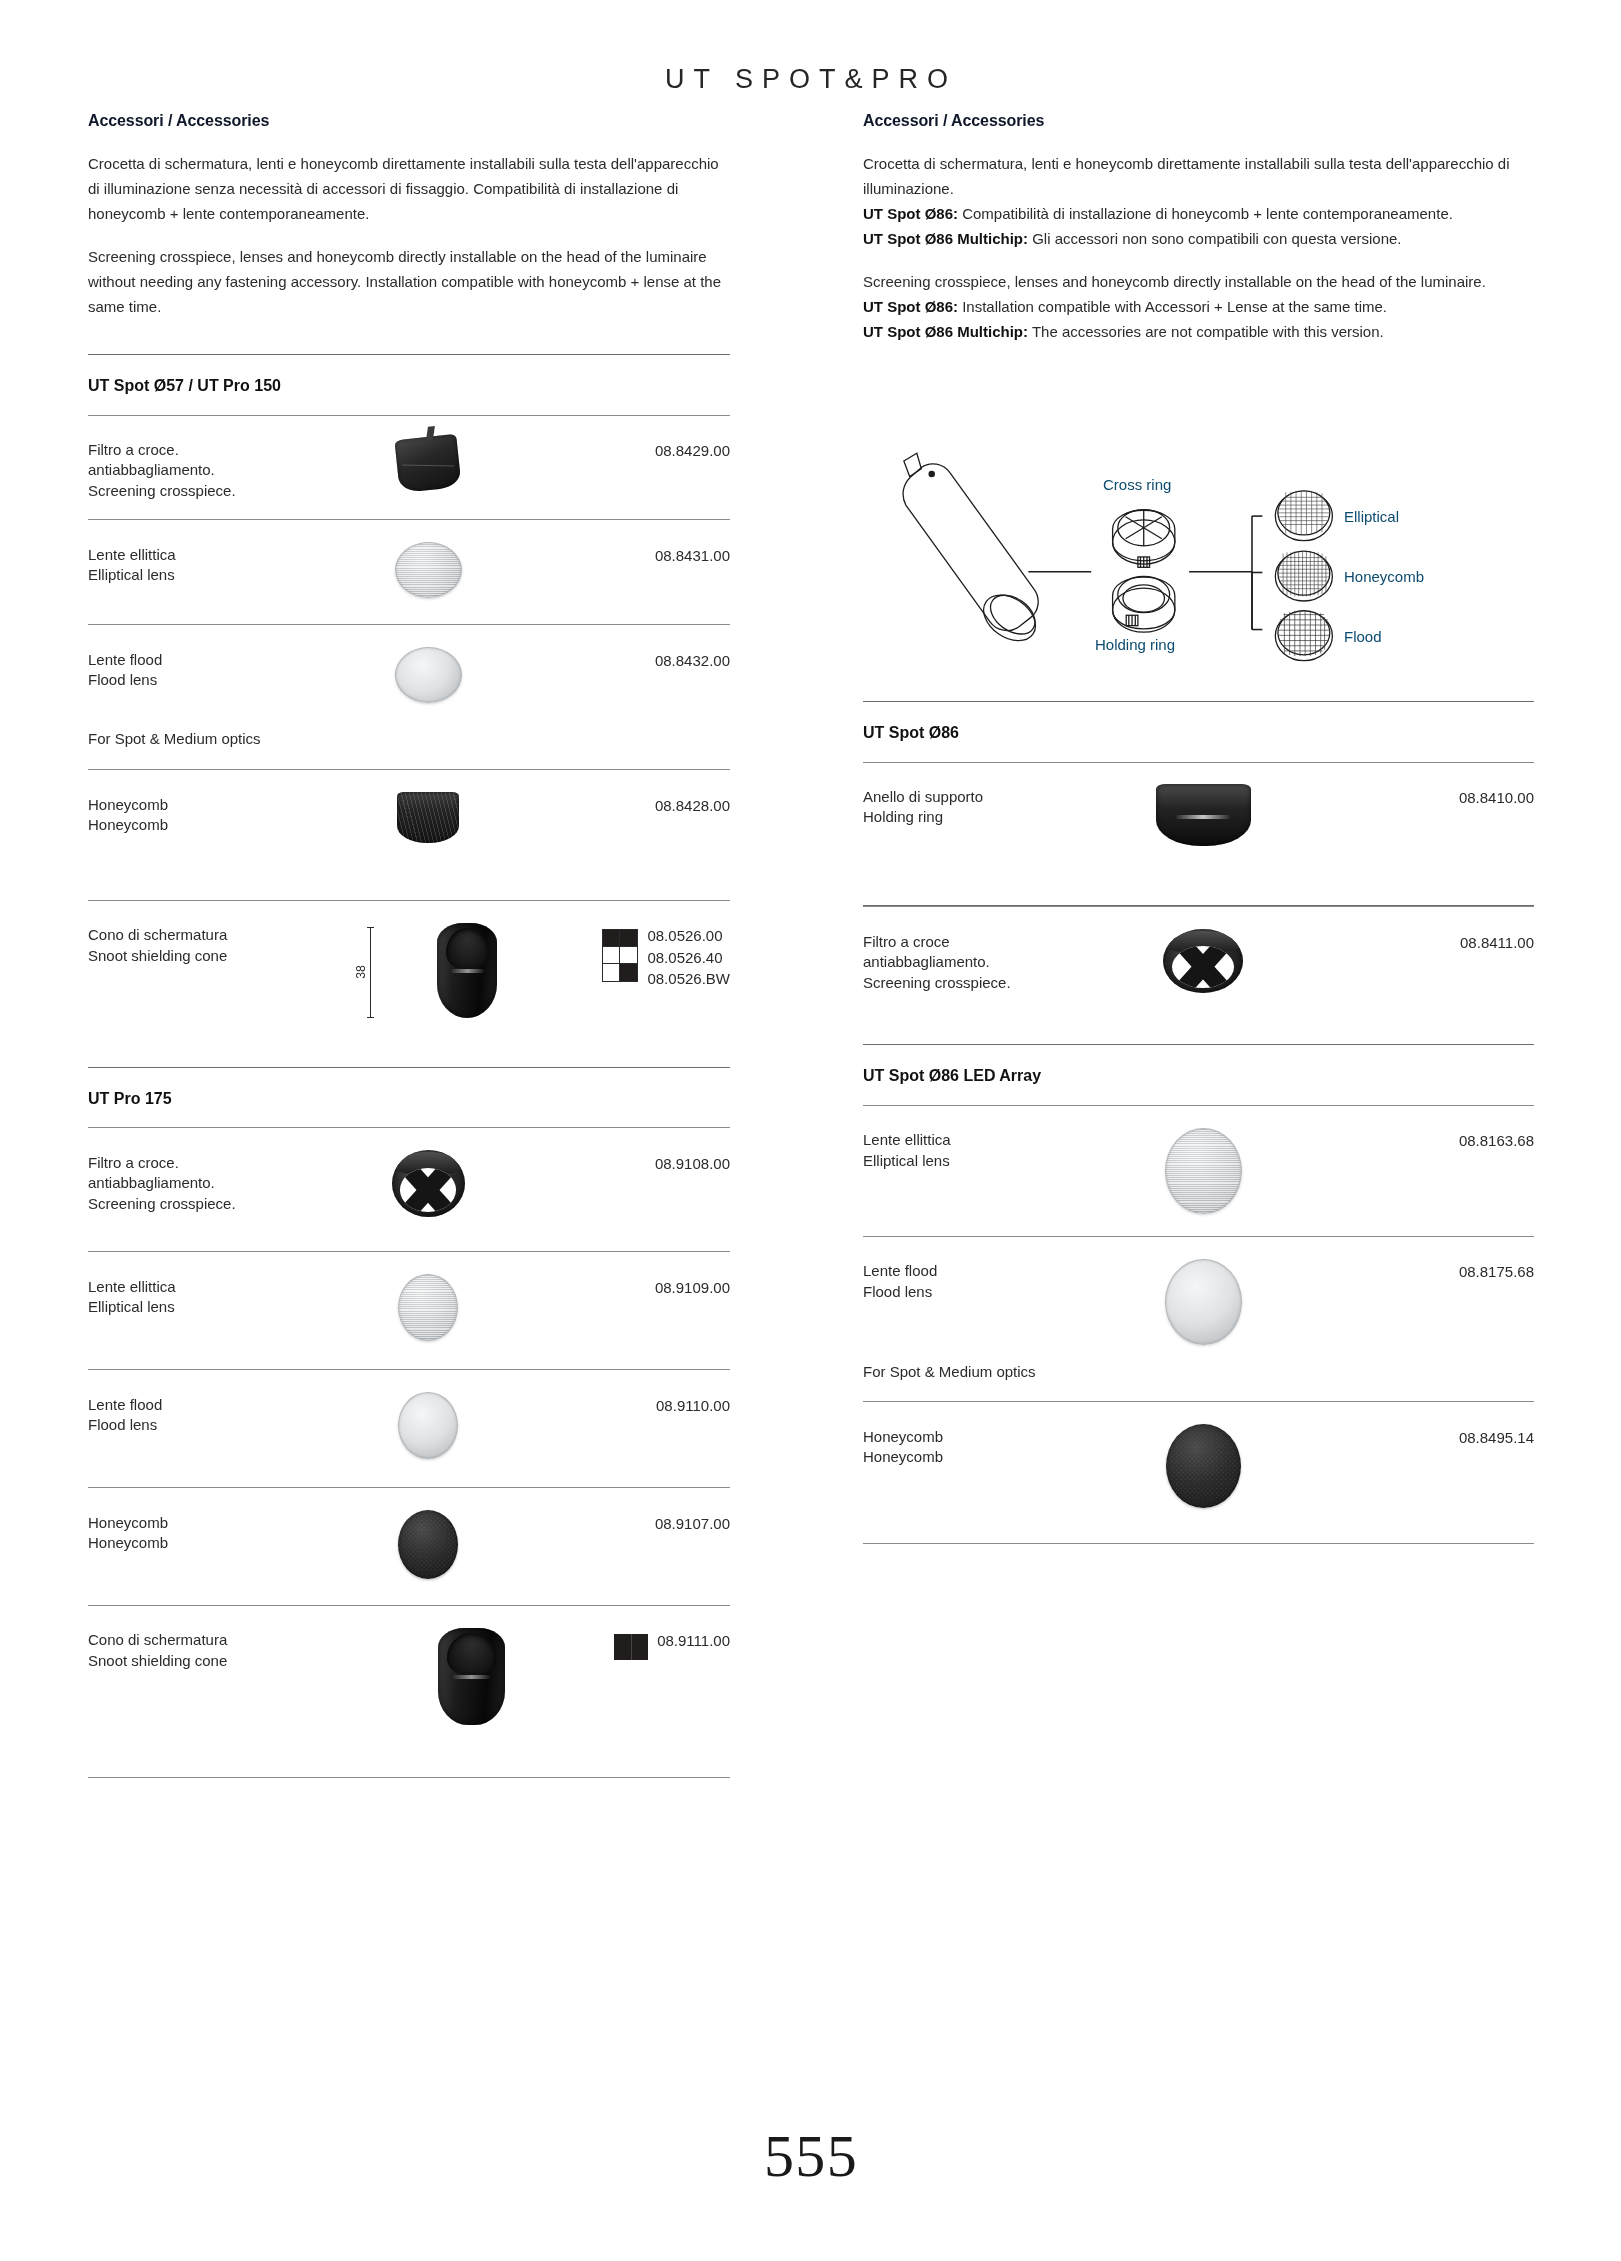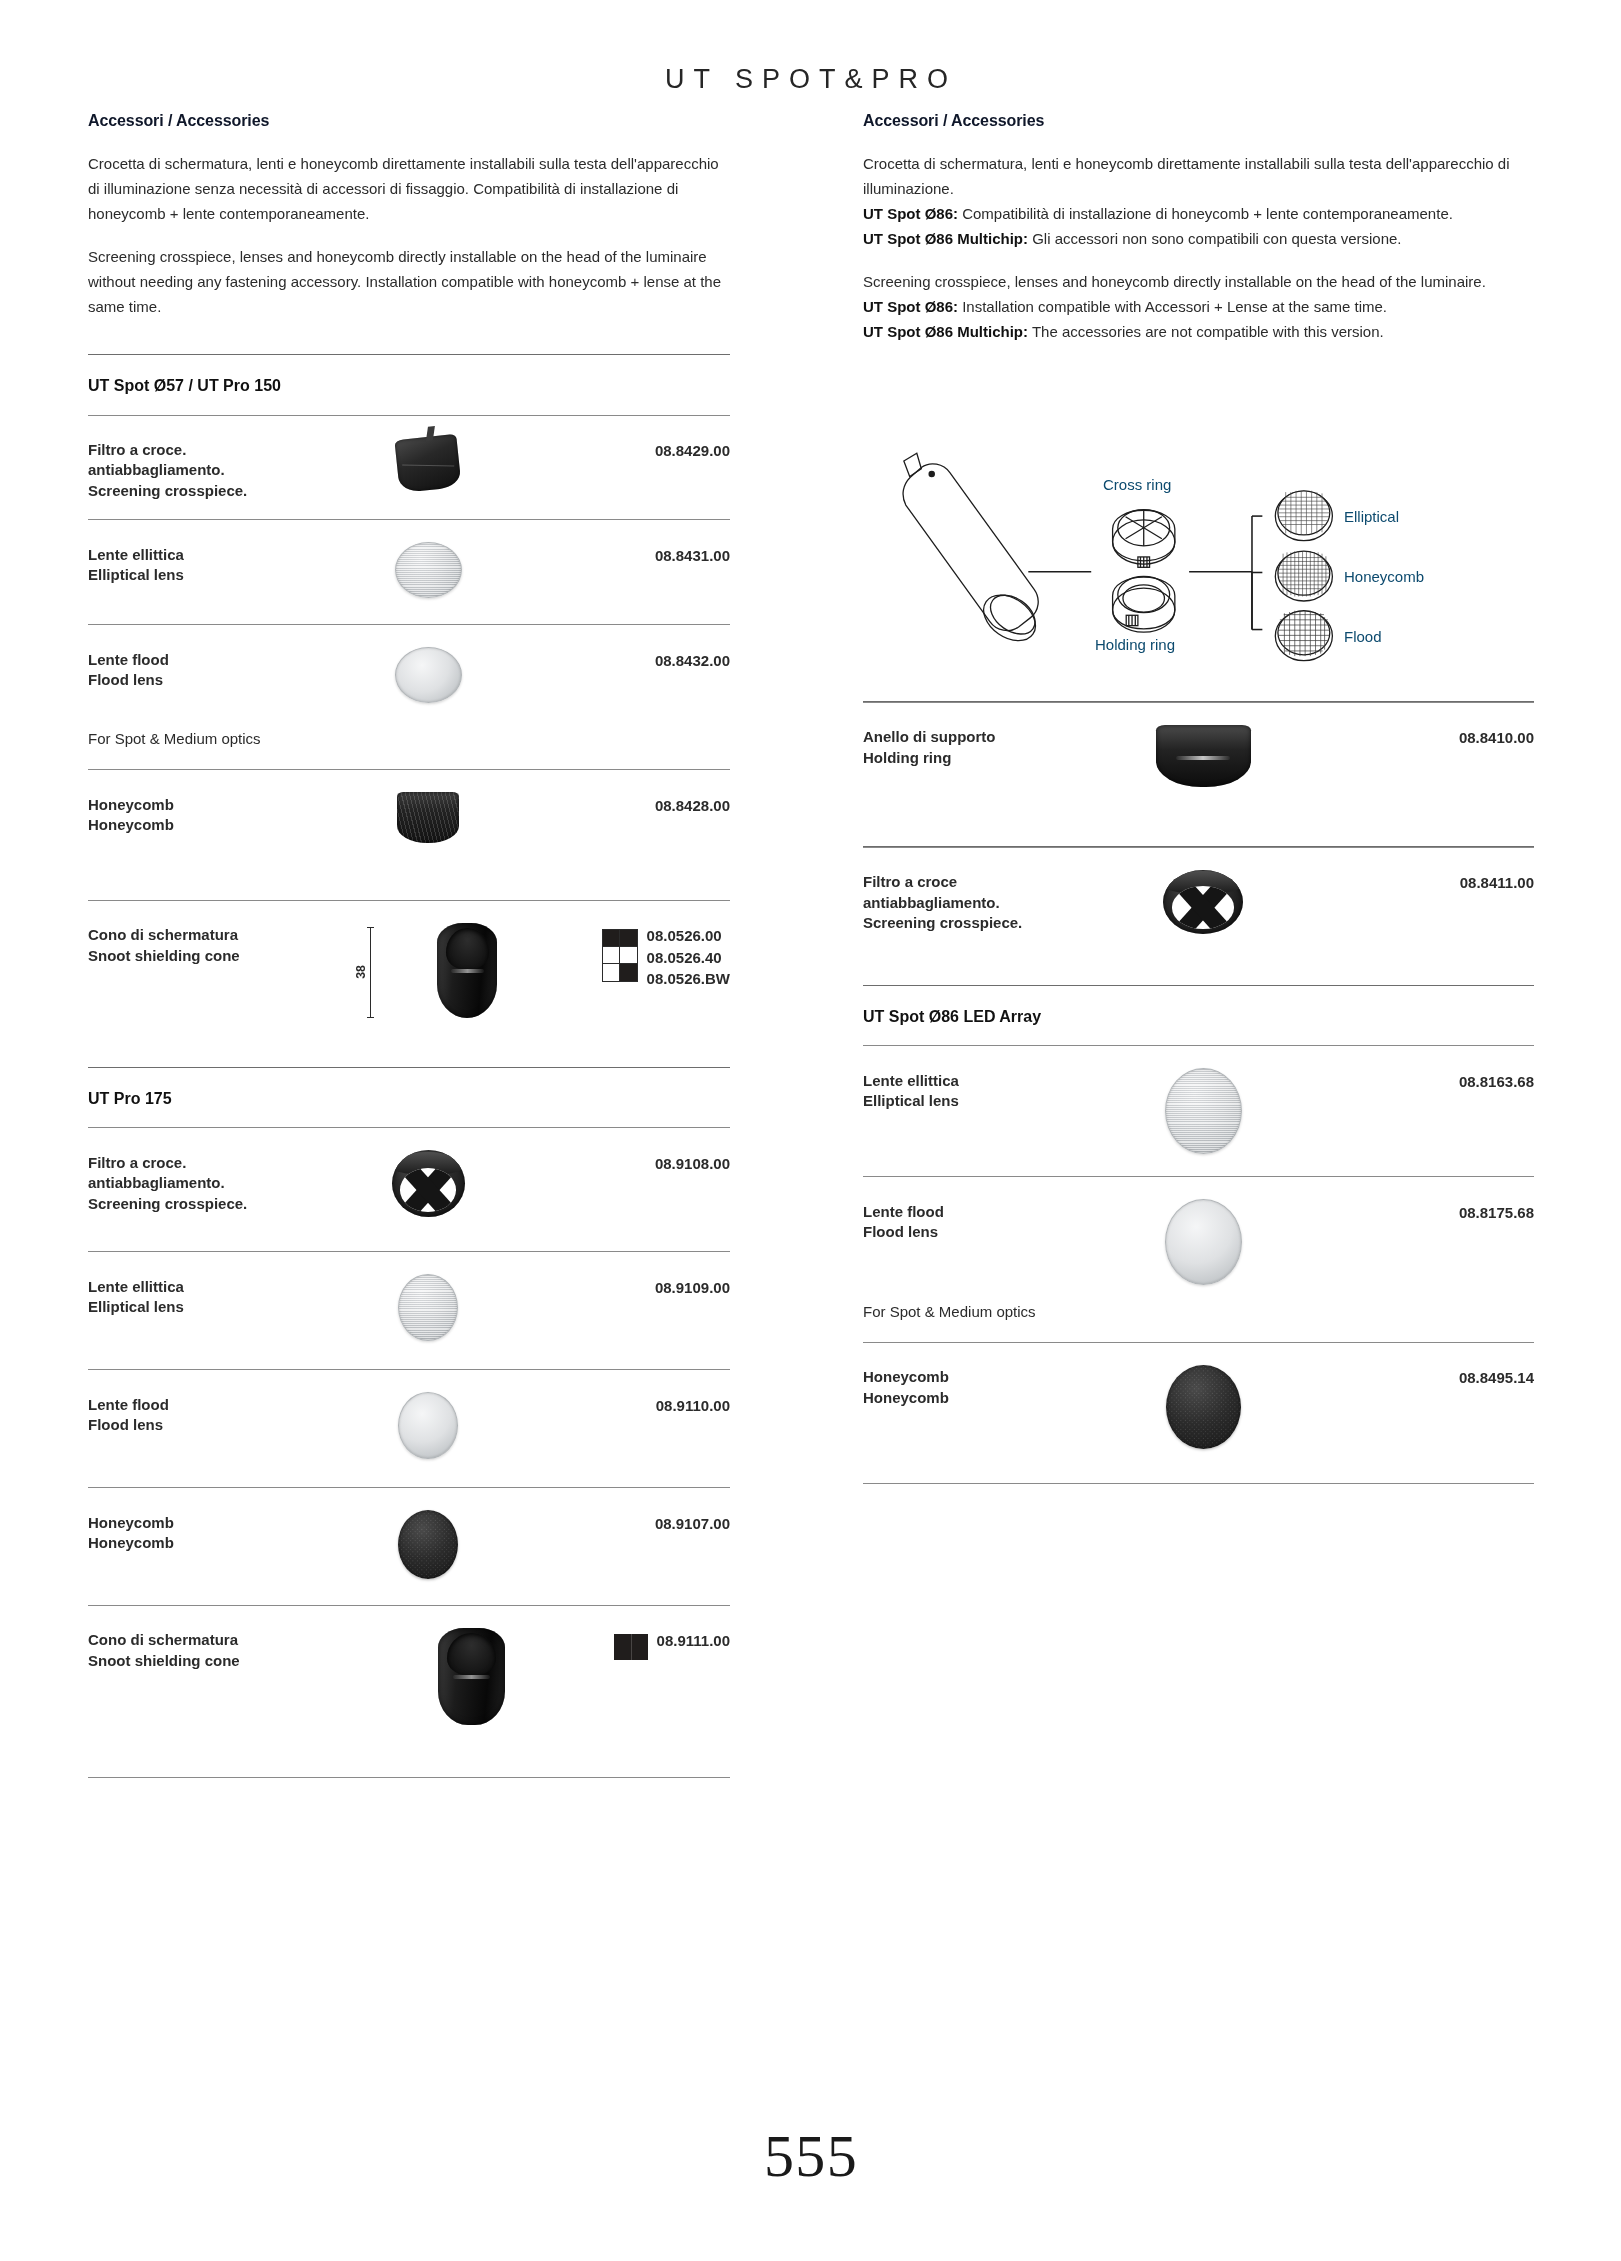--- a/index.html
+++ b/index.html
@@ -45,21 +45,20 @@
     font-size: 16px; font-weight: bold; color: #111;
     padding: 22px 0 19.5px 0;
   }
 
   
   .prow {
     position: relative;
     display: flex; align-items: flex-start;
     min-height: 97px;
     padding: 22px 0 17px 0;
-    font-weight: bold;
   }
   .prow .names {
     width: 259px; flex: 0 0 259px;
     font-size: 15px; line-height: 20.4px; color: #2b2b2b;
     padding-top: 2.6px;
   }
   .prow .thumbwrap {
     width: 162px; flex: 0 0 162px;
     display: flex; align-items: flex-start; justify-content: center;
     position: relative; min-height: 65px;
@@ -545,20 +544,21 @@
       </svg>
 
       <div class="dlabel" style="left:240px; top:54px;">Cross ring</div>
       <div class="dlabel" style="left:232px; top:214px;">Holding ring</div>
       <div class="dlabel" style="left:481px; top:86px;">Elliptical</div>
       <div class="dlabel" style="left:481px; top:146px;">Honeycomb</div>
       <div class="dlabel" style="left:481px; top:206px;">Flood</div>
     </div>
 
     <div class="rule"></div>
+    <div class="group-head">UT Spot Ø86</div>
     <div class="rule-thin"></div>
 
     <div class="prow" style="min-height:117px">
       <div class="names">
         <div>Anello di supporto</div>
         <div>Holding ring</div>
       </div>
       <div class="thumbwrap">
         <div class="thumb holdring"></div>
       </div>

